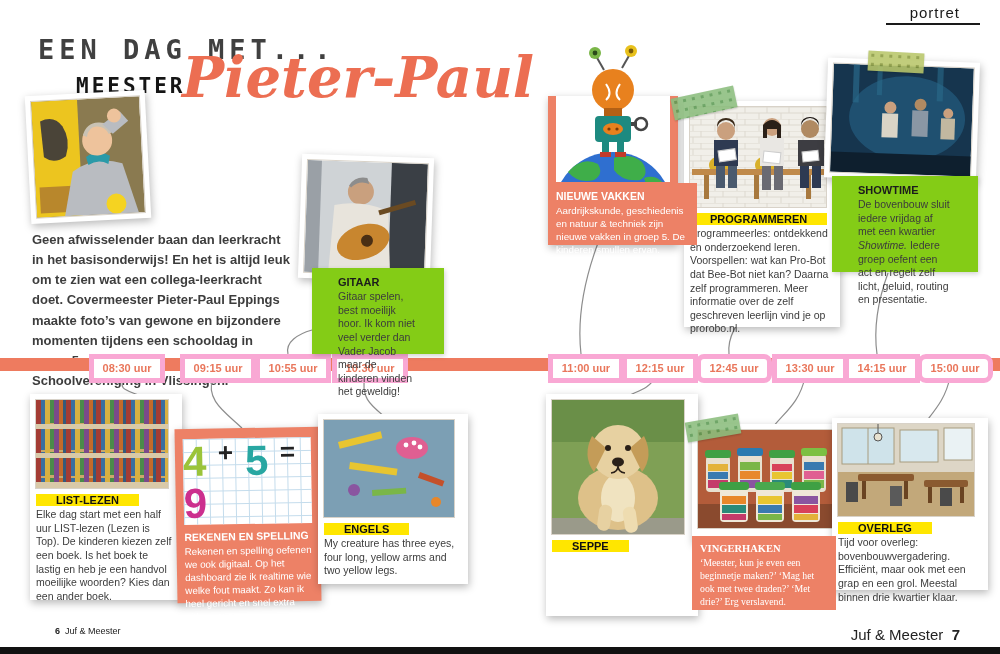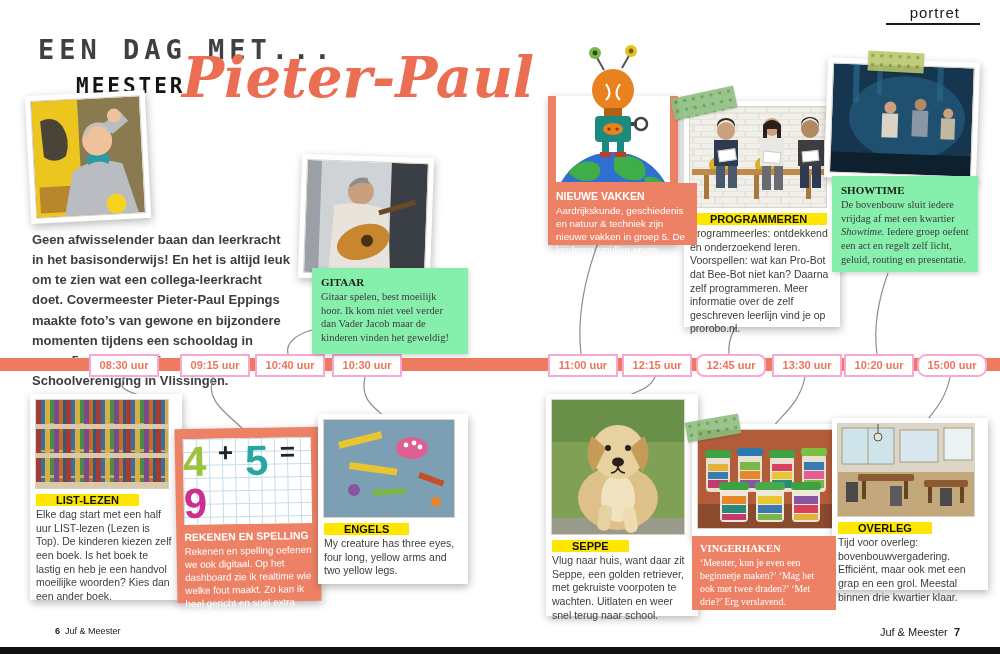--- a/index.html
+++ b/index.html
@@ -11,55 +11,55 @@
   .title-line1{position:absolute;left:38px;top:34px;font-family:"DejaVu Sans Mono",monospace;
                font-weight:bold;font-size:27px;letter-spacing:5px;color:#404040;white-space:nowrap;}
   .title-line2{position:absolute;left:76px;top:74px;font-family:"DejaVu Sans Mono",monospace;
                font-weight:bold;font-size:21px;letter-spacing:3px;color:#151515;}
   .title-name{position:absolute;left:182px;top:44px;font-family:"DejaVu Serif",serif;
               font-style:italic;font-weight:bold;font-size:56px;color:#ec6e52;white-space:nowrap;}
   .intro{position:absolute;left:32px;top:230px;width:258px;font-size:13px;line-height:1.55;
          font-weight:bold;color:#3d3d3d;}
   
   .tl-bar{position:absolute;left:0;top:358px;width:1000px;height:13px;background:#ee7b5f;z-index:1;}
-  .timebox{position:absolute;top:354px;width:66px;height:19px;background:#fff;border:2px solid #f9a8d4;
+  .timebox{position:absolute;top:354px;width:66px;height:19px;background:#fff;border:5px solid #f9a8d4;
            color:#e9765b;font-size:11px;font-weight:bold;text-align:center;line-height:19px;z-index:3;}
   .connectors{position:absolute;left:0;top:0;width:1000px;height:654px;z-index:2;pointer-events:none;}
   
   .card{position:absolute;background:#fff;box-shadow:1px 3px 8px rgba(0,0,0,.28);padding:5px;z-index:4;}
   .photo{display:block;border:1px solid #d8d2c8;}
   .ylabel{display:inline-block;background:#ffe600;color:#111;font-weight:bold;font-size:11px;
           padding:0 20px;margin:5px 0 2px 1px;}
   .cap-text{font-size:10.5px;line-height:1.3;color:#3c3c3c;padding:0 2px 2px 1px;}
   .coral-box{position:absolute;background:#ed8166;color:#fff;padding:7px 8px;box-sizing:border-box;z-index:5;}
   .coral-lab{font-weight:bold;font-size:10.5px;margin-bottom:3px;}
   .coral-txt{font-size:9.8px;line-height:1.32;}
-  .pink-box{position:absolute;background:#86efac;padding:8px 9px;box-sizing:border-box;z-index:5;
-            box-shadow:1px 2px 5px rgba(0,0,0,.18);font-family:Liberation Serif, serif;}
+  .pink-box{position:absolute;background:#84cc16;padding:8px 26px;box-sizing:border-box;z-index:5;
+            box-shadow:1px 2px 5px rgba(0,0,0,.18);}
   .pink-lab{font-weight:bold;font-size:11px;color:#1c1c1c;margin-bottom:2px;}
   .pink-txt{font-size:10.5px;line-height:1.3;color:#3c3c3c;}
   .tape{position:absolute;z-index:7;opacity:.88;
         background:#8cbe7e;
         background-image:radial-gradient(#5d9b55 1.5px, transparent 1.6px);
         background-size:9px 9px;box-shadow:0 1px 2px rgba(0,0,0,.2);}
   
   .rek-card{position:absolute;left:176px;top:428px;width:144px;height:174px;background:#ed8166;
             box-shadow:1px 3px 8px rgba(0,0,0,.28);z-index:4;}
   .grid-panel{position:absolute;left:8px;top:10px;width:128px;height:86px;background:#fff;
               background-image:linear-gradient(#c4dcec 1px,transparent 1px),
                                linear-gradient(90deg,#c4dcec 1px,transparent 1px);
               background-size:13px 13px;display:flex;align-items:center;justify-content:center;}
   .eq{font-weight:bold;font-size:42px;line-height:1;}
   .eq span{display:inline-block;}
   .eq-a{color:#9bc43a;} .eq-plus{color:#222;font-size:26px;vertical-align:14px;}
   .eq-b{color:#28a7a2;} .eq-eq{color:#222;font-size:26px;vertical-align:14px;} .eq-c{color:#cc2f8e;}
   .rek-cap{position:absolute;left:8px;top:102px;width:128px;color:#fff;}
   
   .footer-left{position:absolute;left:55px;top:626px;font-size:9px;color:#222;}
-  .footer-right{position:absolute;right:40px;top:626px;font-size:11px;color:#222;}
+  .footer-right{position:absolute;right:40px;top:626px;font-size:15px;color:#222;}
   .pgnum{font-weight:bold;}
   .bottom-bar{position:absolute;left:0;top:647px;width:1000px;height:7px;background:#111;}
   .rot-m3{transform:rotate(-3deg);} .rot-p2{transform:rotate(2deg);} .rot-m1{transform:rotate(-1deg);}
 </style>
 </head>
 <body>
 
 <div id="spread">
 
   <svg class="connectors">
@@ -108,35 +108,35 @@
       <circle cx="54" cy="30" r="13" fill="#c9a07e"></circle>
       <path d="M42,24 q6,-10 18,-8 l2,6 q-10,-4 -18,4 z" fill="#8d8d8d"></path>
       <path d="M28,44 Q54,38 82,48 L86,112 L24,112 Z" fill="#e8e4dc"></path>
       <g transform="rotate(-20 58 80)">
         <ellipse cx="58" cy="80" rx="27" ry="17" fill="#c8862f"></ellipse>
         <circle cx="62" cy="80" r="6" fill="#4a2f14"></circle>
       </g>
       <rect x="72" y="48" width="38" height="5" transform="rotate(-18 72 48)" fill="#6a4a22"></rect>
     </svg>
   </div>
-  <div class="pink-box" style="left:312px;top:268px;width:156px;height:86px;">
+  <div class="pink-box" style="left:312px;top:268px;width:132px;height:86px;">
     <div class="pink-lab">GITAAR</div>
     <div class="pink-txt">Gitaar spelen, best moeilijk hoor. Ik kom niet veel verder dan Vader Jacob maar de kinderen vinden het geweldig!</div>
   </div>
 
   <div class="tl-bar"></div>
   <div class="timebox" style="left:89px;">08:30 uur</div>
   <div class="timebox" style="left:180px;">09:15 uur</div>
-  <div class="timebox" style="left:255px;">10:40 uur</div>
+  <div class="timebox" style="left:255px;">10:55 uur</div>
   <div class="timebox" style="left:332px;">10:30 uur</div>
   <div class="timebox" style="left:548px;">11:00 uur</div>
   <div class="timebox" style="left:622px;">12:15 uur</div>
   <div class="timebox" style="left:696px;border-radius:8px;">12:45 uur</div>
   <div class="timebox" style="left:772px;">13:30 uur</div>
-  <div class="timebox" style="left:844px;">10:20 uur</div>
+  <div class="timebox" style="left:844px;">14:15 uur</div>
   <div class="timebox" style="left:917px;border-radius:9px;">15:00 uur</div>
 
   <div class="card" style="left:30px;top:394px;width:142px;height:196px;">
     <svg class="photo" width="132" height="88" viewBox="0 0 132 88" preserveAspectRatio="none">
       <defs>
         <pattern id="bookp" width="30" height="26" patternUnits="userSpaceOnUse">
           <rect width="30" height="26" fill="#caa86a"></rect>
           <rect x="0" width="5" height="26" fill="#a43c34"></rect>
           <rect x="5" width="4" height="24" fill="#3a6ea0"></rect>
           <rect x="9" width="5" height="26" fill="#d8b042"></rect>
@@ -300,21 +300,20 @@
       <path d="M40,36 Q30,56 42,72 L54,48 Z" fill="#c49c58"></path>
       <path d="M92,36 Q102,56 90,72 L78,48 Z" fill="#c49c58"></path>
       <circle cx="56" cy="48" r="3" fill="#2a2018"></circle>
         <circle cx="76" cy="48" r="3" fill="#2a2018"></circle>
       <ellipse cx="66" cy="62" rx="6" ry="4.5" fill="#2a2018"></ellipse>
       <path d="M66,66 q0,6 -7,7 M66,66 q0,6 7,7" stroke="#2a2018" stroke-width="1.6" fill="none"></path>
       <rect x="48" y="104" width="13" height="26" rx="6" fill="#e7d1a1" transform="rotate(8 48 104)"></rect>
       <rect x="70" y="106" width="13" height="26" rx="6" fill="#eedcb0" transform="rotate(-8 83 106)"></rect>
     </svg>
     <span class="ylabel">SEPPE</span>
-    <div class="cap-text">Vlug naar huis, want daar zit Seppe, een golden retriever, met gekruiste voorpoten te wachten. Uitlaten en weer snel terug naar school.</div>
   </div>
 
   <div class="card" style="left:692px;top:424px;width:144px;height:108px;">
     <svg class="photo" width="134" height="98" viewBox="0 0 134 98">
       <rect width="134" height="98" fill="#b35c3a"></rect>
       <rect y="74" width="134" height="24" fill="#8a4a2e"></rect>
       <g>
         <rect x="8" y="26" width="24" height="36" rx="4" fill="#e8e0d0"></rect>
         <rect x="10" y="34" width="20" height="7" fill="#e3b23a"></rect>
           <rect x="10" y="42" width="20" height="7" fill="#3a7ab0"></rect>

